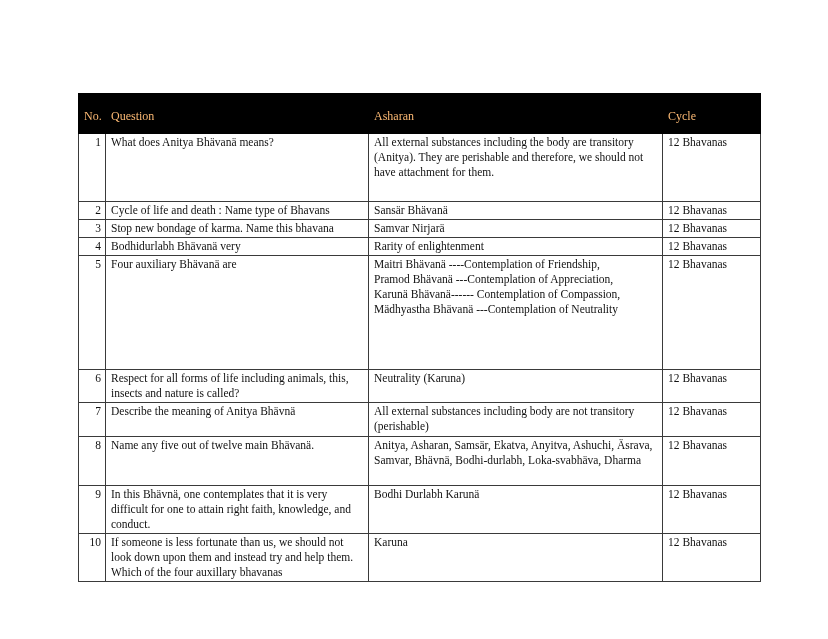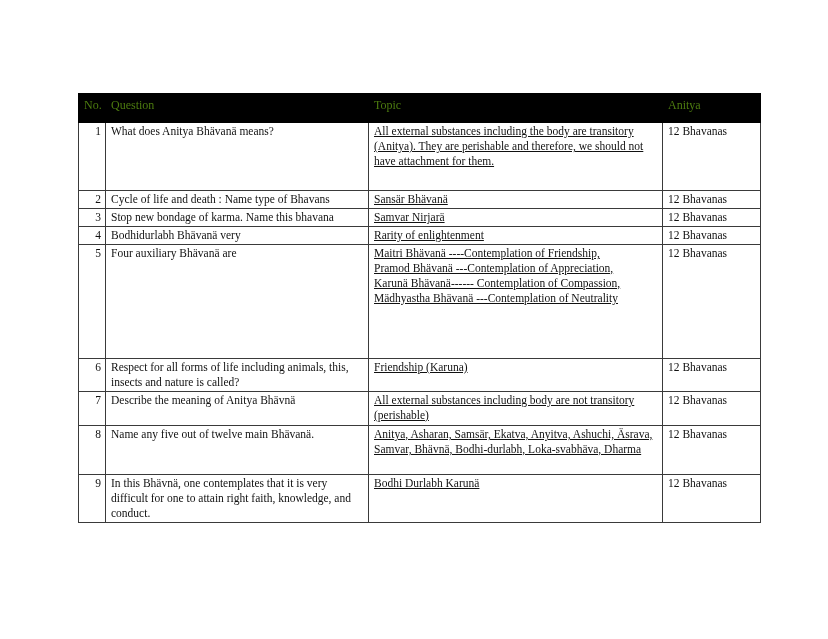--- a/index.html
+++ b/index.html
@@ -21,43 +21,42 @@
     top: 93px;
     width: 683px;
   }
   table.qa-table {
     border-collapse: collapse;
     table-layout: fixed;
     width: 682px;
   }
   table.qa-table th {
     background: #000000;
-    color: #4d7c0f;
+    color: #fdba74;
     font-weight: normal;
     font-size: 12px;
     text-align: left;
     vertical-align: top;
-    padding: 4px 4px 9px 5px;
+    padding: 15px 4px 9px 5px;
     border: 1px solid #000000;
   }
   table.qa-table td {
     border: 1px solid #3a3a3a;
     vertical-align: top;
     font-size: 11.5px;
     line-height: 15px;
     padding: 1px 4px 1px 5px;
     overflow: hidden;
   }
   td.no-cell {
     text-align: right;
     padding-right: 5px;
   }
   td.answer-cell {
     white-space: pre-line;
-    text-decoration: underline;
   }
   col.c-no    { width: 27px;  }
   col.c-q     { width: 263px; }
   col.c-a     { width: 294px; }
   col.c-topic { width: 98px;  }
 </style>
 </head>
 <body>
 
 <div class="doc-table-wrap">
@@ -65,22 +64,22 @@
     <colgroup>
       <col class="c-no">
       <col class="c-q">
       <col class="c-a">
       <col class="c-topic">
     </colgroup>
     <thead>
       <tr style="height:25px;">
         <th>No.</th>
         <th>Question</th>
-        <th>Topic</th>
-        <th>Anitya</th>
+        <th>Asharan</th>
+        <th>Cycle</th>
       </tr>
     </thead>
     <tbody>
       <tr style="height:68px;">
         <td class="no-cell">1</td>
         <td class="question-cell">What does Anitya Bhävanä means?</td>
         <td class="answer-cell">All external substances including the body are transitory (Anitya). They are perishable and therefore, we should not have attachment for them.</td>
         <td class="topic-cell">12 Bhavanas</td>
       </tr>
       <tr style="height:17px;">
@@ -106,36 +105,42 @@
         <td class="question-cell">Four auxiliary Bhävanä are</td>
         <td class="answer-cell">Maitri Bhävanä ----Contemplation of Friendship,
 Pramod Bhävanä ---Contemplation of Appreciation,
 Karunä Bhävanä------ Contemplation of Compassion,
 Mädhyastha Bhävanä ---Contemplation of Neutrality</td>
         <td class="topic-cell">12 Bhavanas</td>
       </tr>
       <tr style="height:29px;">
         <td class="no-cell">6</td>
         <td class="question-cell">Respect for all forms of life including animals, this, insects and nature is called?</td>
-        <td class="answer-cell">Friendship (Karuna)</td>
+        <td class="answer-cell">Neutrality (Karuna)</td>
         <td class="topic-cell">12 Bhavanas</td>
       </tr>
       <tr style="height:34px;">
         <td class="no-cell">7</td>
         <td class="question-cell">Describe the meaning of Anitya Bhävnä</td>
         <td class="answer-cell">All external substances including body are not transitory (perishable)</td>
         <td class="topic-cell">12 Bhavanas</td>
       </tr>
       <tr style="height:49px;">
         <td class="no-cell">8</td>
         <td class="question-cell">Name any five out of twelve main Bhävanä.</td>
         <td class="answer-cell">Anitya, Asharan, Samsär, Ekatva, Anyitva, Ashuchi, Äsrava, Samvar, Bhävnä, Bodhi-durlabh, Loka-svabhäva, Dharma</td>
         <td class="topic-cell">12 Bhavanas</td>
       </tr>
       <tr style="height:45px;">
         <td class="no-cell">9</td>
         <td class="question-cell">In this Bhävnä, one contemplates that it is very difficult for one to attain right faith, knowledge, and conduct.</td>
         <td class="answer-cell">Bodhi Durlabh Karunä</td>
         <td class="topic-cell">12 Bhavanas</td>
       </tr>
+      <tr style="height:44px;">
+        <td class="no-cell">10</td>
+        <td class="question-cell">If someone is less fortunate than us, we should not look down upon them and instead try and help them. Which of the four auxillary bhavanas</td>
+        <td class="answer-cell">Karuna</td>
+        <td class="topic-cell">12 Bhavanas</td>
+      </tr>
     </tbody>
   </table>
 </div>
 
 </body></html>

